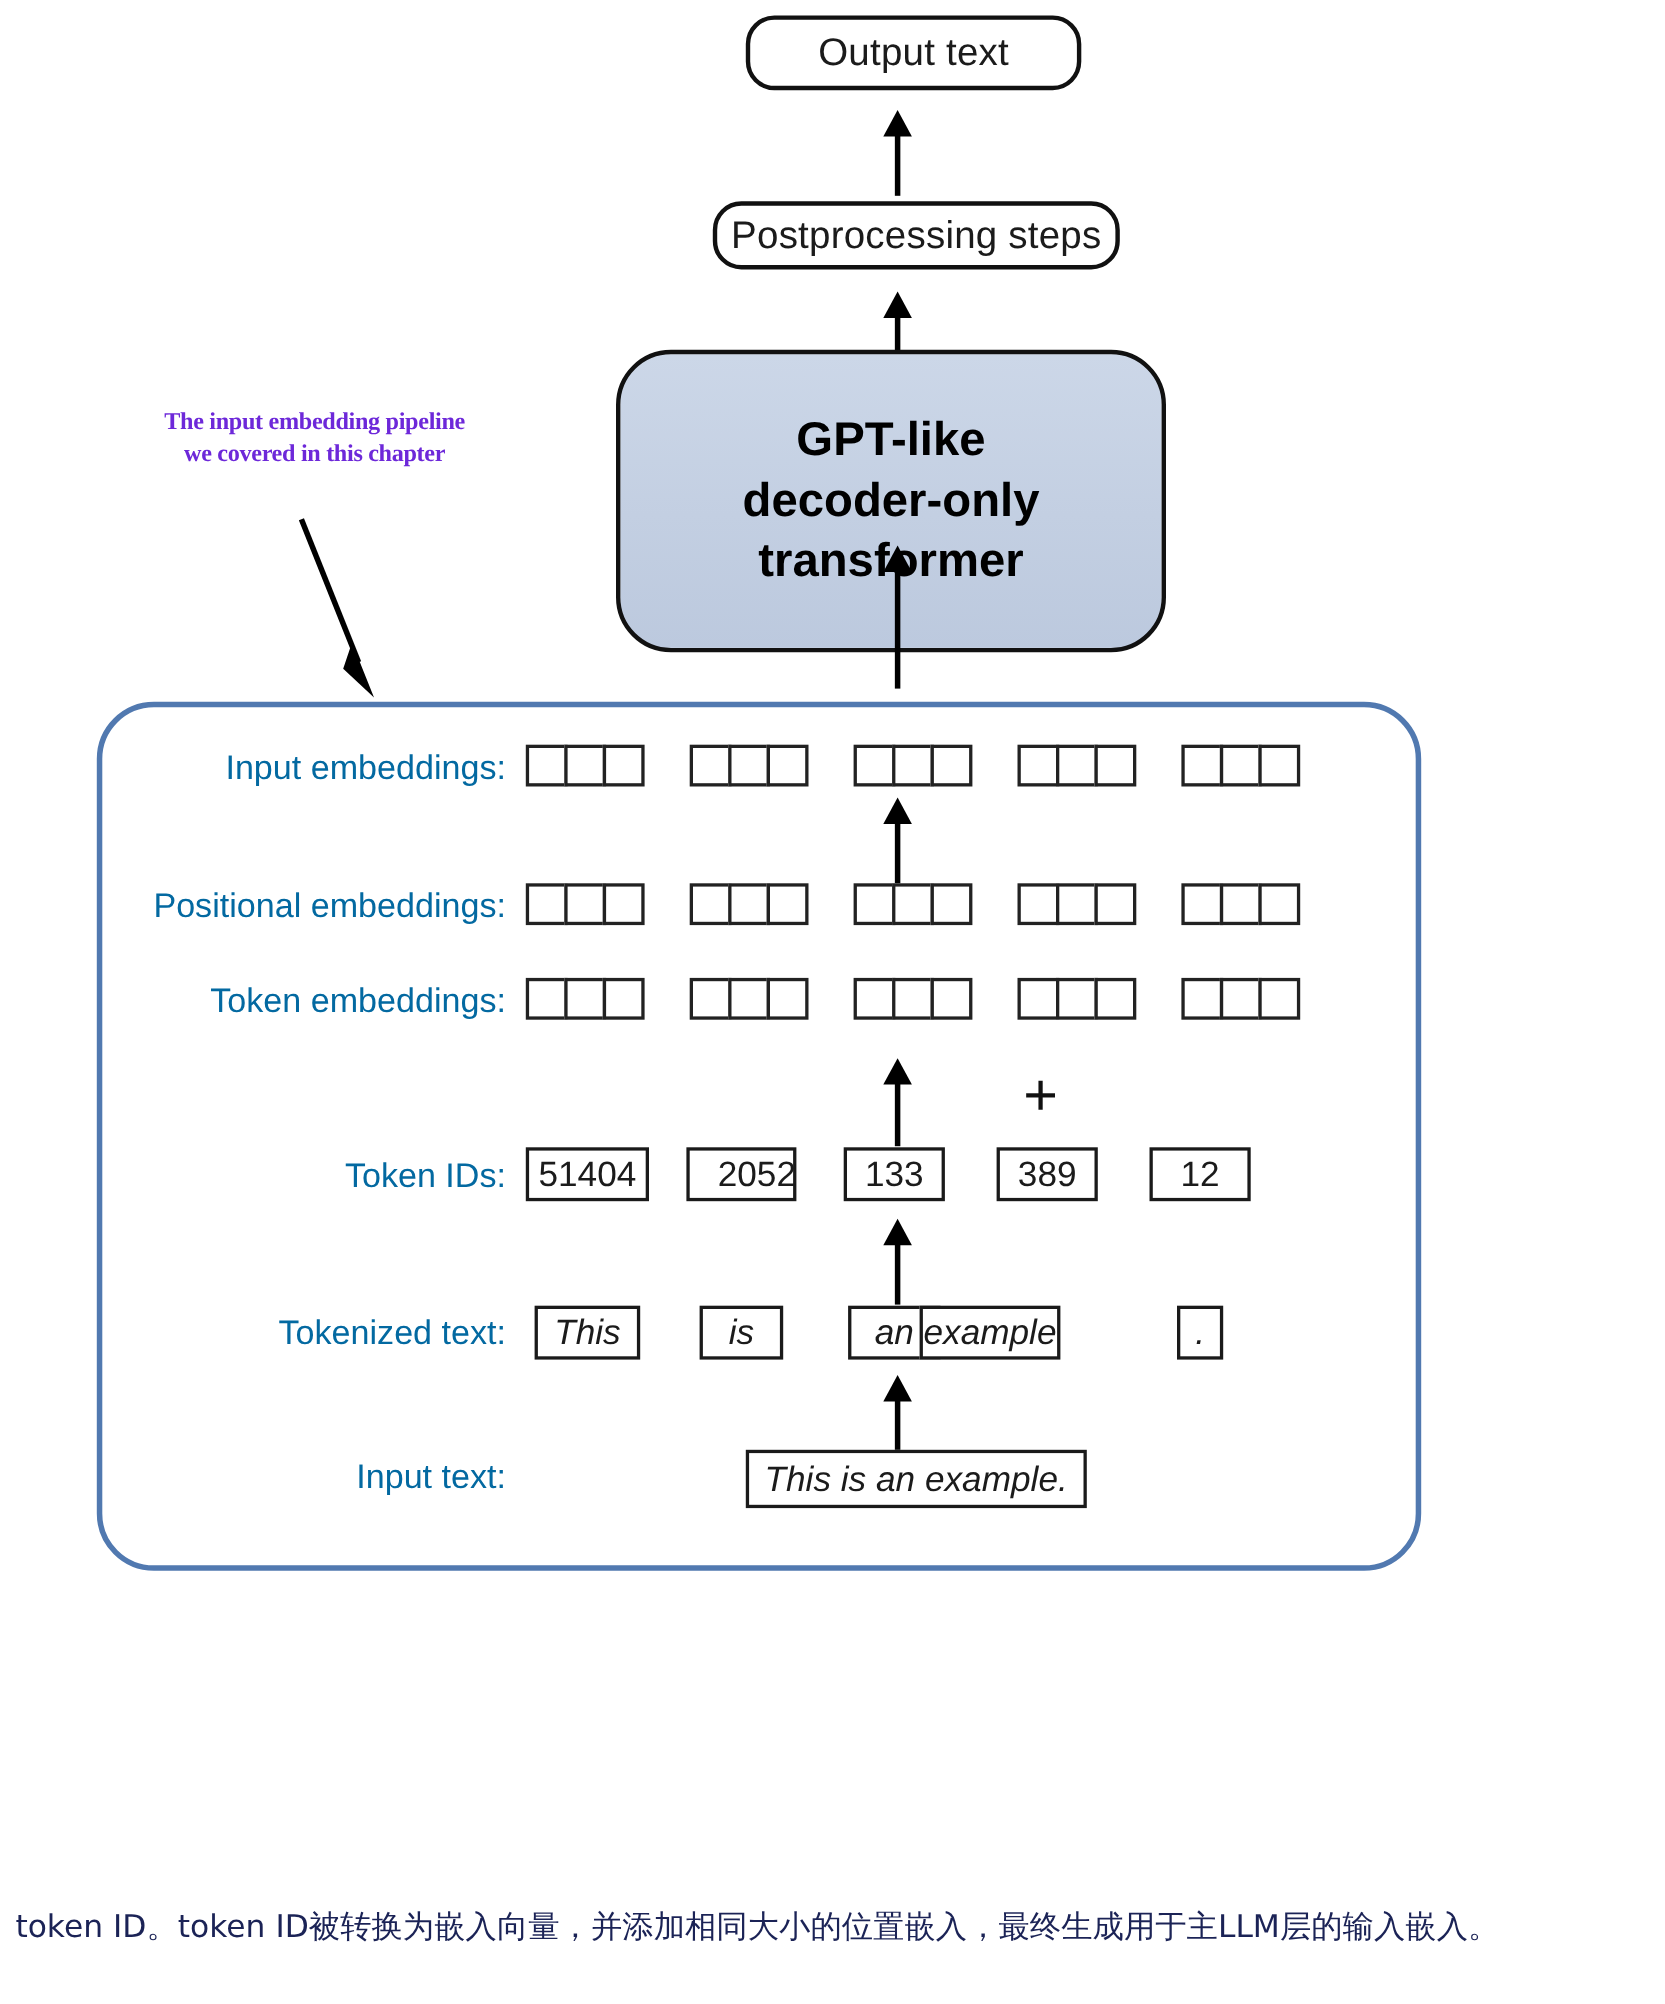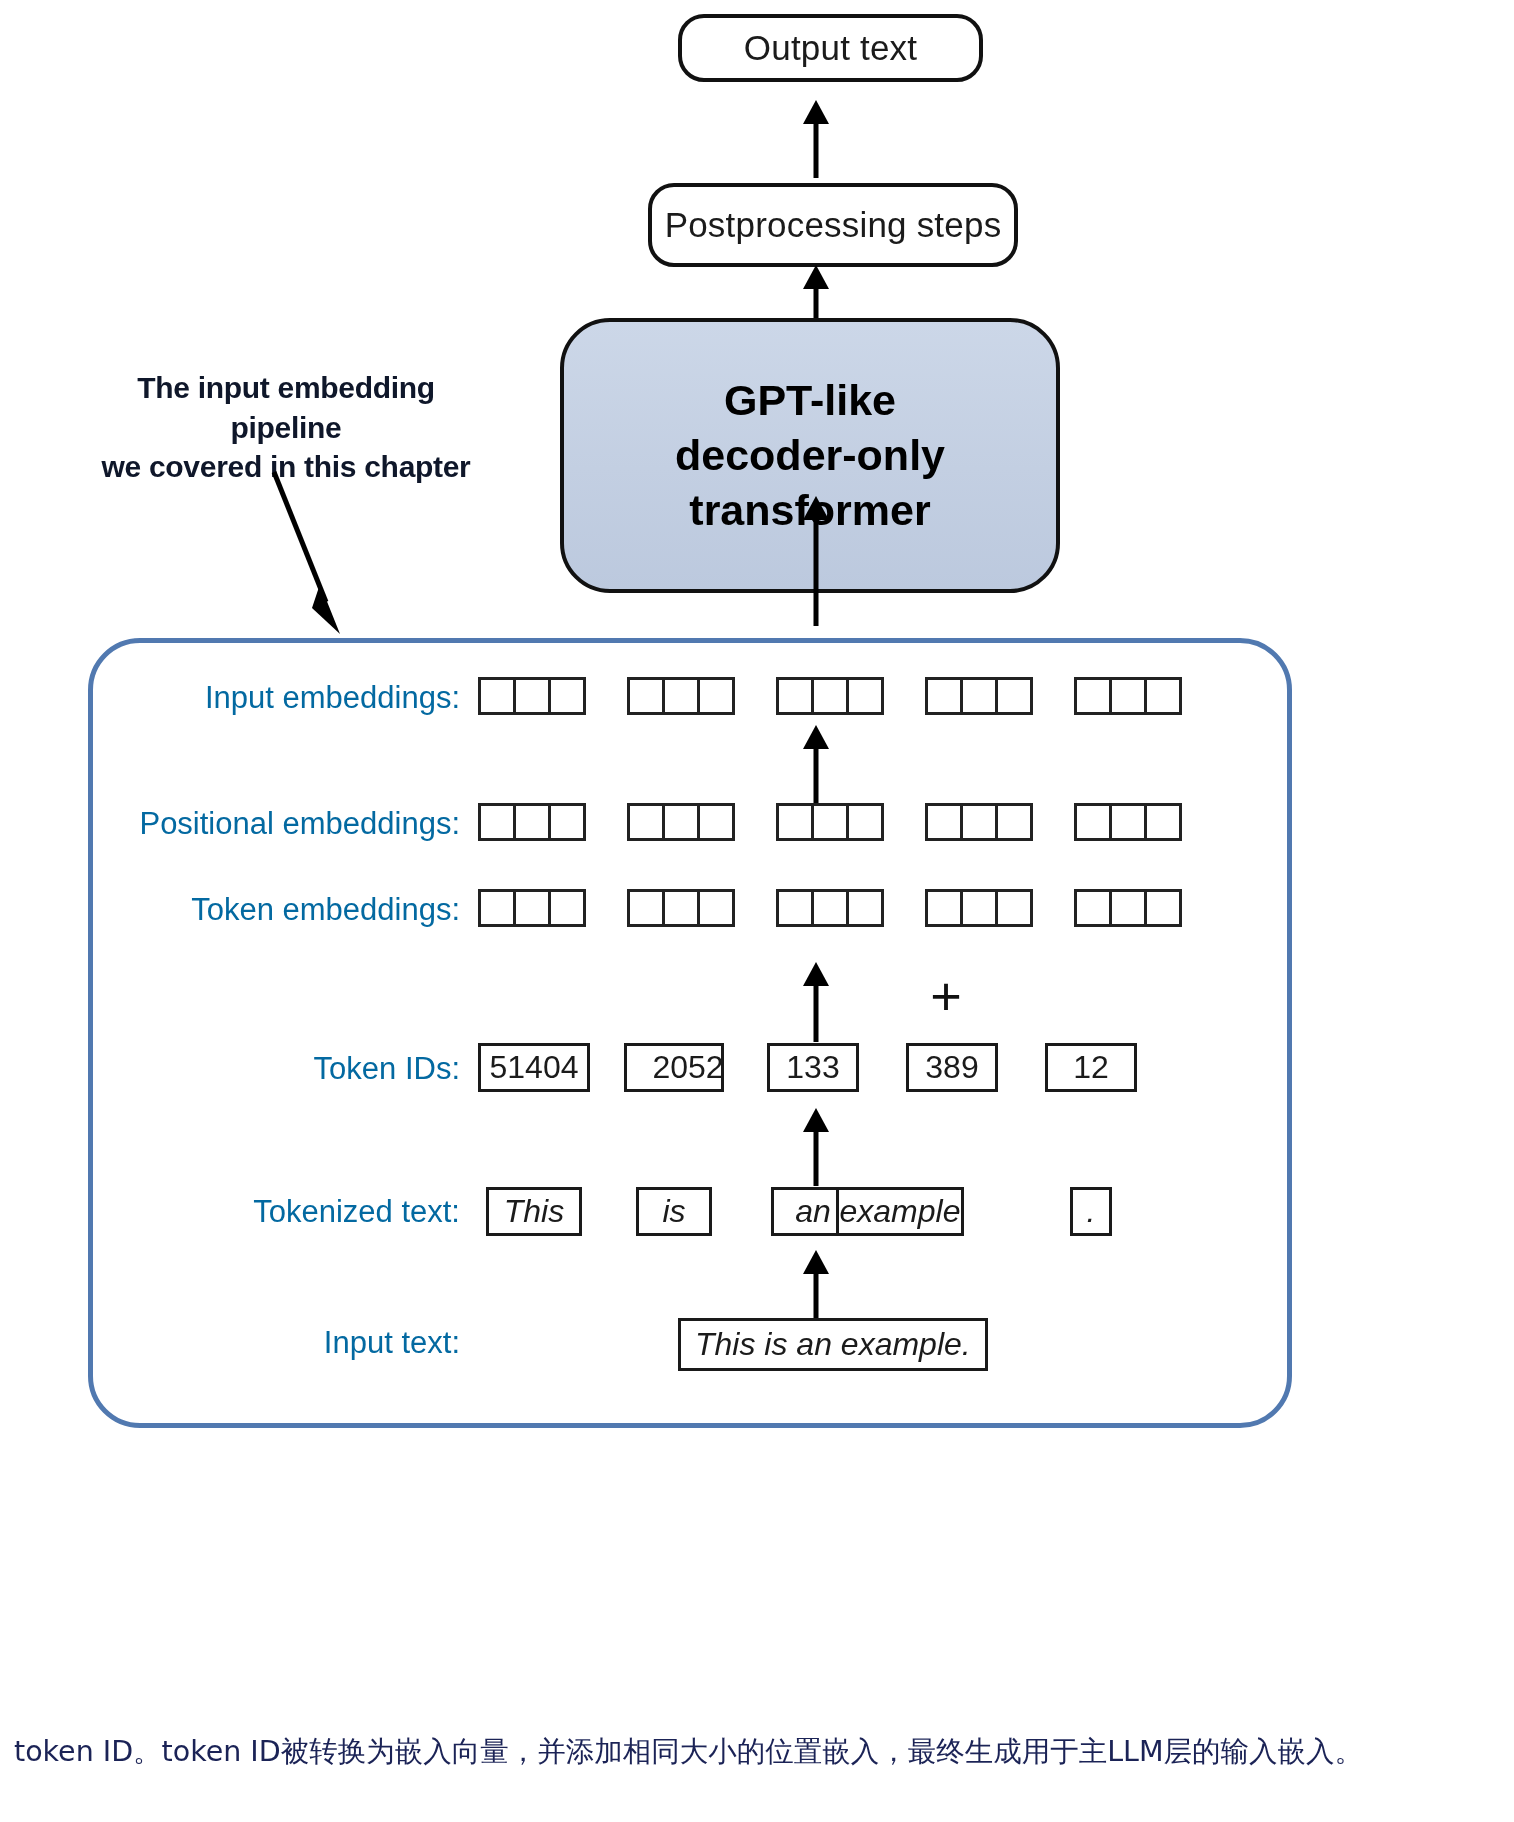--- a/index.html
+++ b/index.html
@@ -11,21 +11,21 @@
 
   
   .rbox{
     position:absolute;box-sizing:border-box;
     border:4px solid #111;border-radius:26px;background:#fff;
     display:flex;align-items:center;justify-content:center;
     font-size:35px;letter-spacing:.2px;color:#1b1b1b;
     white-space:nowrap;
   }
   #output-text-box{left:678px;top:14px;width:305px;height:68px;}
-  #postprocessing-box{left:648px;top:183px;width:370px;height:84px;}
+  #postprocessing-box{left:648px;top:183px;width:370px;height:62px;}
 
   #transformer-box{
     position:absolute;left:560px;top:318px;width:500px;height:275px;
     box-sizing:border-box;
     border:4px solid #111;border-radius:50px;
     background:linear-gradient(180deg,#ccd7e8 0%,#c3cfe2 55%,#bcc9de 100%);
     display:flex;align-items:center;justify-content:center;
     text-align:center;
     font-size:43px;font-weight:bold;line-height:1.28;color:#000;
   }
@@ -77,22 +77,22 @@
 
   
   #plus-sign{
     position:absolute;left:925px;top:975px;width:42px;height:42px;
     font-size:54px;line-height:42px;text-align:center;font-weight:500;color:#111;
   }
 
   
   #callout-note{
     position:absolute;left:86px;top:368px;width:400px;
-    text-align:center;font-weight:bold;font-size:30px;line-height:1.32;
-    font-family:Liberation Sans, sans-serif;color:#0f172a;letter-spacing:-.3px;
+    text-align:center;font-weight:bold;font-size:22px;line-height:1.32;
+    font-family:Liberation Serif, serif;color:#6d28d9;letter-spacing:-.3px;
   }
   #callout-arrow{position:absolute;left:268px;top:466px;width:90px;height:170px;}
   #callout-arrow svg{display:block;}
 
   
   #caption{
     position:absolute;left:14px;top:1731px;width:1490px;
     color:#1b2356;font-size:28.5px;line-height:1.46;
     font-family:"DejaVu Sans","Liberation Sans",sans-serif;
   }

